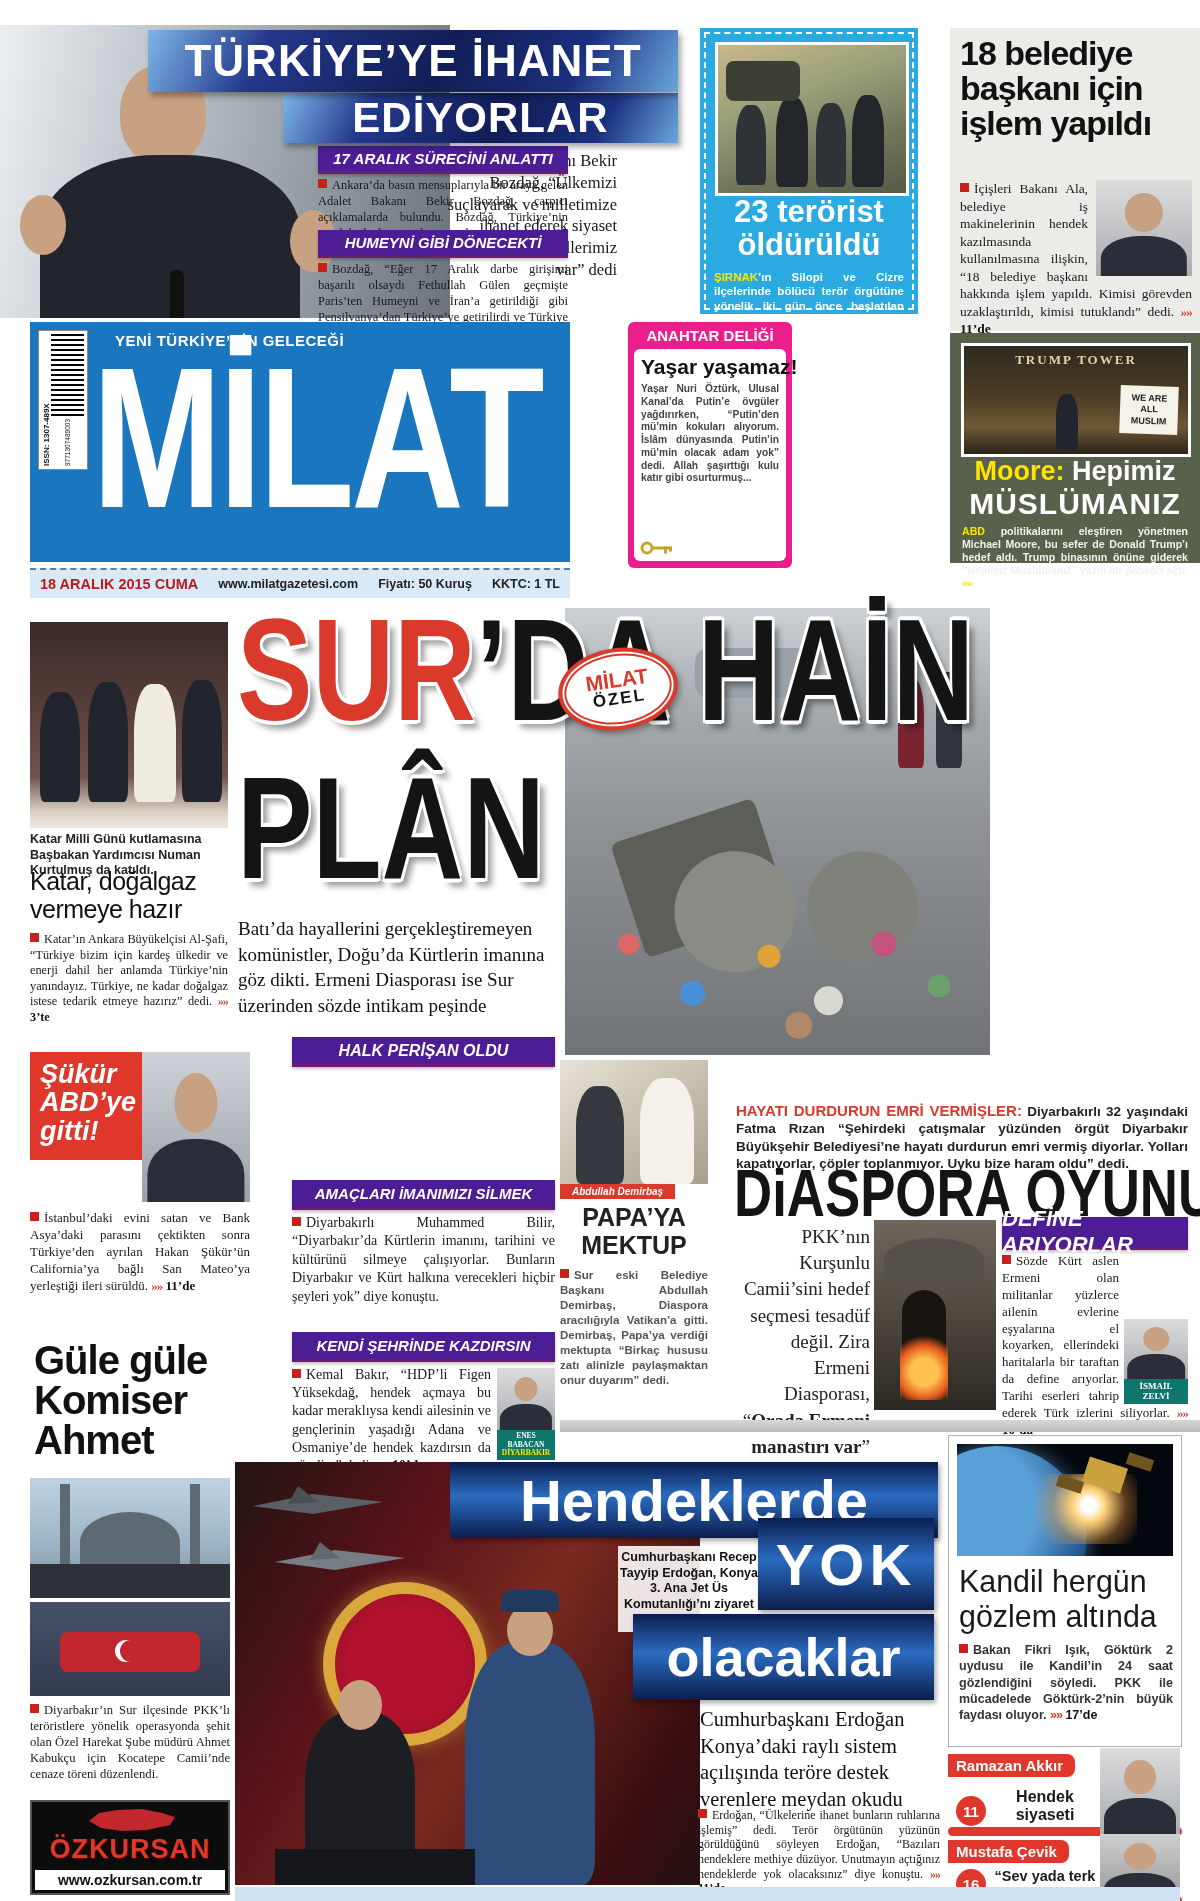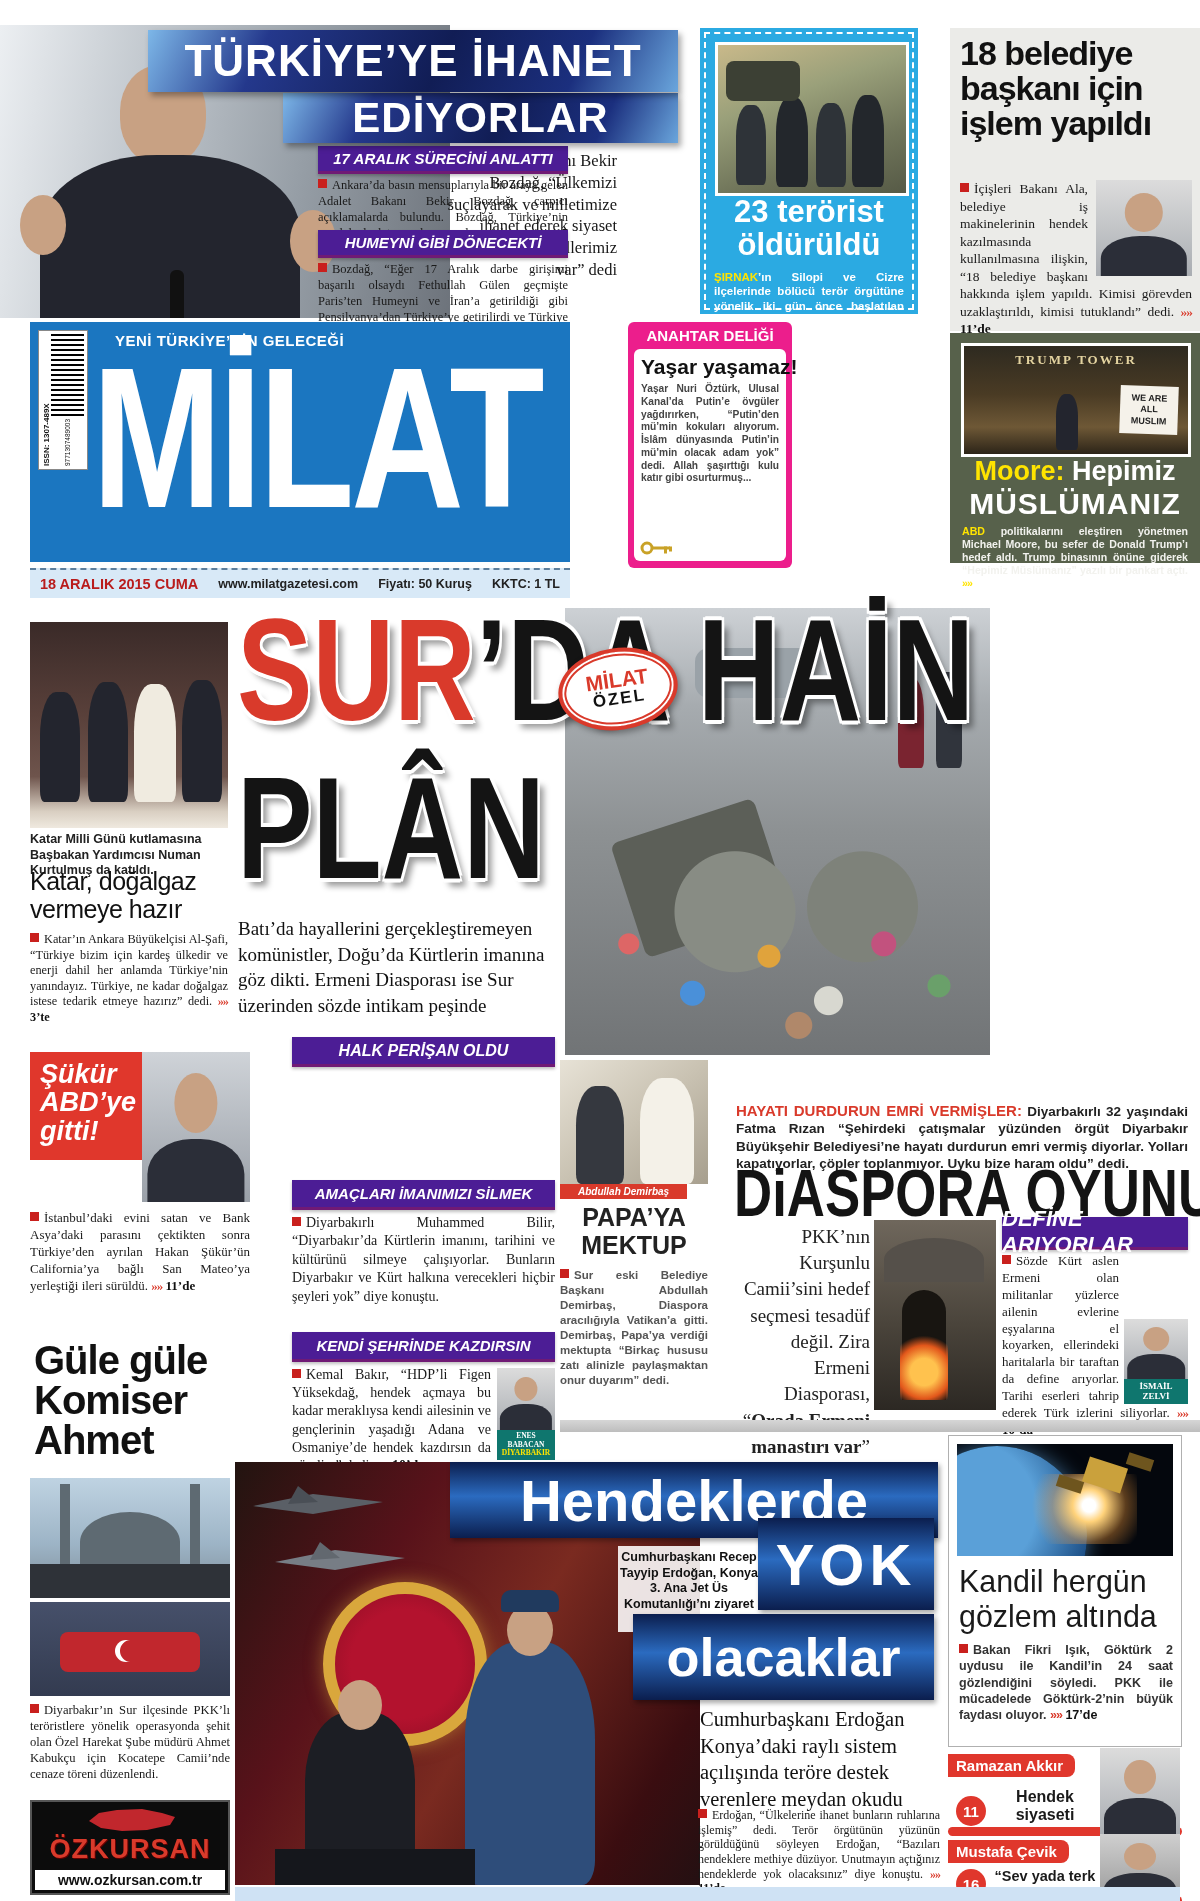--- a/index.html
+++ b/index.html
@@ -195,21 +195,21 @@
     </div>
     <span class="sq"></span><span>Kemal Bakır, “HDP’li Figen Yüksekdağ, hendek açmaya bu kadar meraklıysa kendi ailesinin ve gençlerinin yaşadığı Adana ve Osmaniye’de hendek kazdırsın da görelim” dedi.</span>
     <span class="ref">»»</span>
     <span class="refpage">10’da</span>
   </div>
 
   <div class="abs" style="left:560px;top:1060px;width:148px;height:124px;overflow:hidden;background:linear-gradient(140deg,#e7e2d6 0%,#c9c2b2 50%,#a79f8e 100%);">
     <div class="fig" style="right:14px;top:18px;width:54px;height:106px;background:#f4f1e8;"></div>
     <div class="fig" style="left:16px;top:26px;width:48px;height:98px;background:#35383f;"></div>
   </div>
-  <div class="abs" style="left:560px;top:1184px;background:#d93a2b;color:#fff;font-weight:bold;font-style:italic;font-size:10px;padding:2px 18px;">Abdullah Demirbaş</div>
+  <div class="abs" style="left:560px;top:1184px;background:#d93a2b;color:#fff;font-weight:bold;font-style:italic;font-size:10px;padding:2px 12px;">Abdullah Demirbaş</div>
   <div class="abs" style="left:560px;top:1204px;width:148px;text-align:center;font-weight:bold;font-size:25px;line-height:1.1;color:#222;">
     <span>PAPA’YA</span><br>
     <span>MEKTUP</span>
   </div>
   <div class="abs just" style="left:560px;top:1268px;width:148px;font-size:11.5px;line-height:1.3;font-weight:bold;color:#555;">
     <span class="sq"></span><span>Sur eski Belediye Başkanı Abdullah Demirbaş, Diaspora aracılığıyla Vatikan’a gitti. Demirbaş, Papa’ya verdiği mektupta “Birkaç hususu zatı alinizle paylaşmaktan onur duyarım” dedi.</span>
   </div>
 
   <div class="abs just" style="left:736px;top:1101px;width:452px;font-size:13.5px;font-weight:bold;line-height:1.28;color:#222;">
     <span style="color:#d93a2b;font-size:15px;">HAYATI DURDURUN EMRİ VERMİŞLER:</span><span> Diyarbakırlı 32 yaşındaki Fatma Rızan “Şehirdeki çatışmalar yüzünden örgüt Diyarbakır Büyükşehir Belediyesi’ne hayatı durdurun emri vermiş diyorlar. Yolları kapatıyorlar, çöpler toplanmıyor. Uyku bize haram oldu” dedi.</span>

